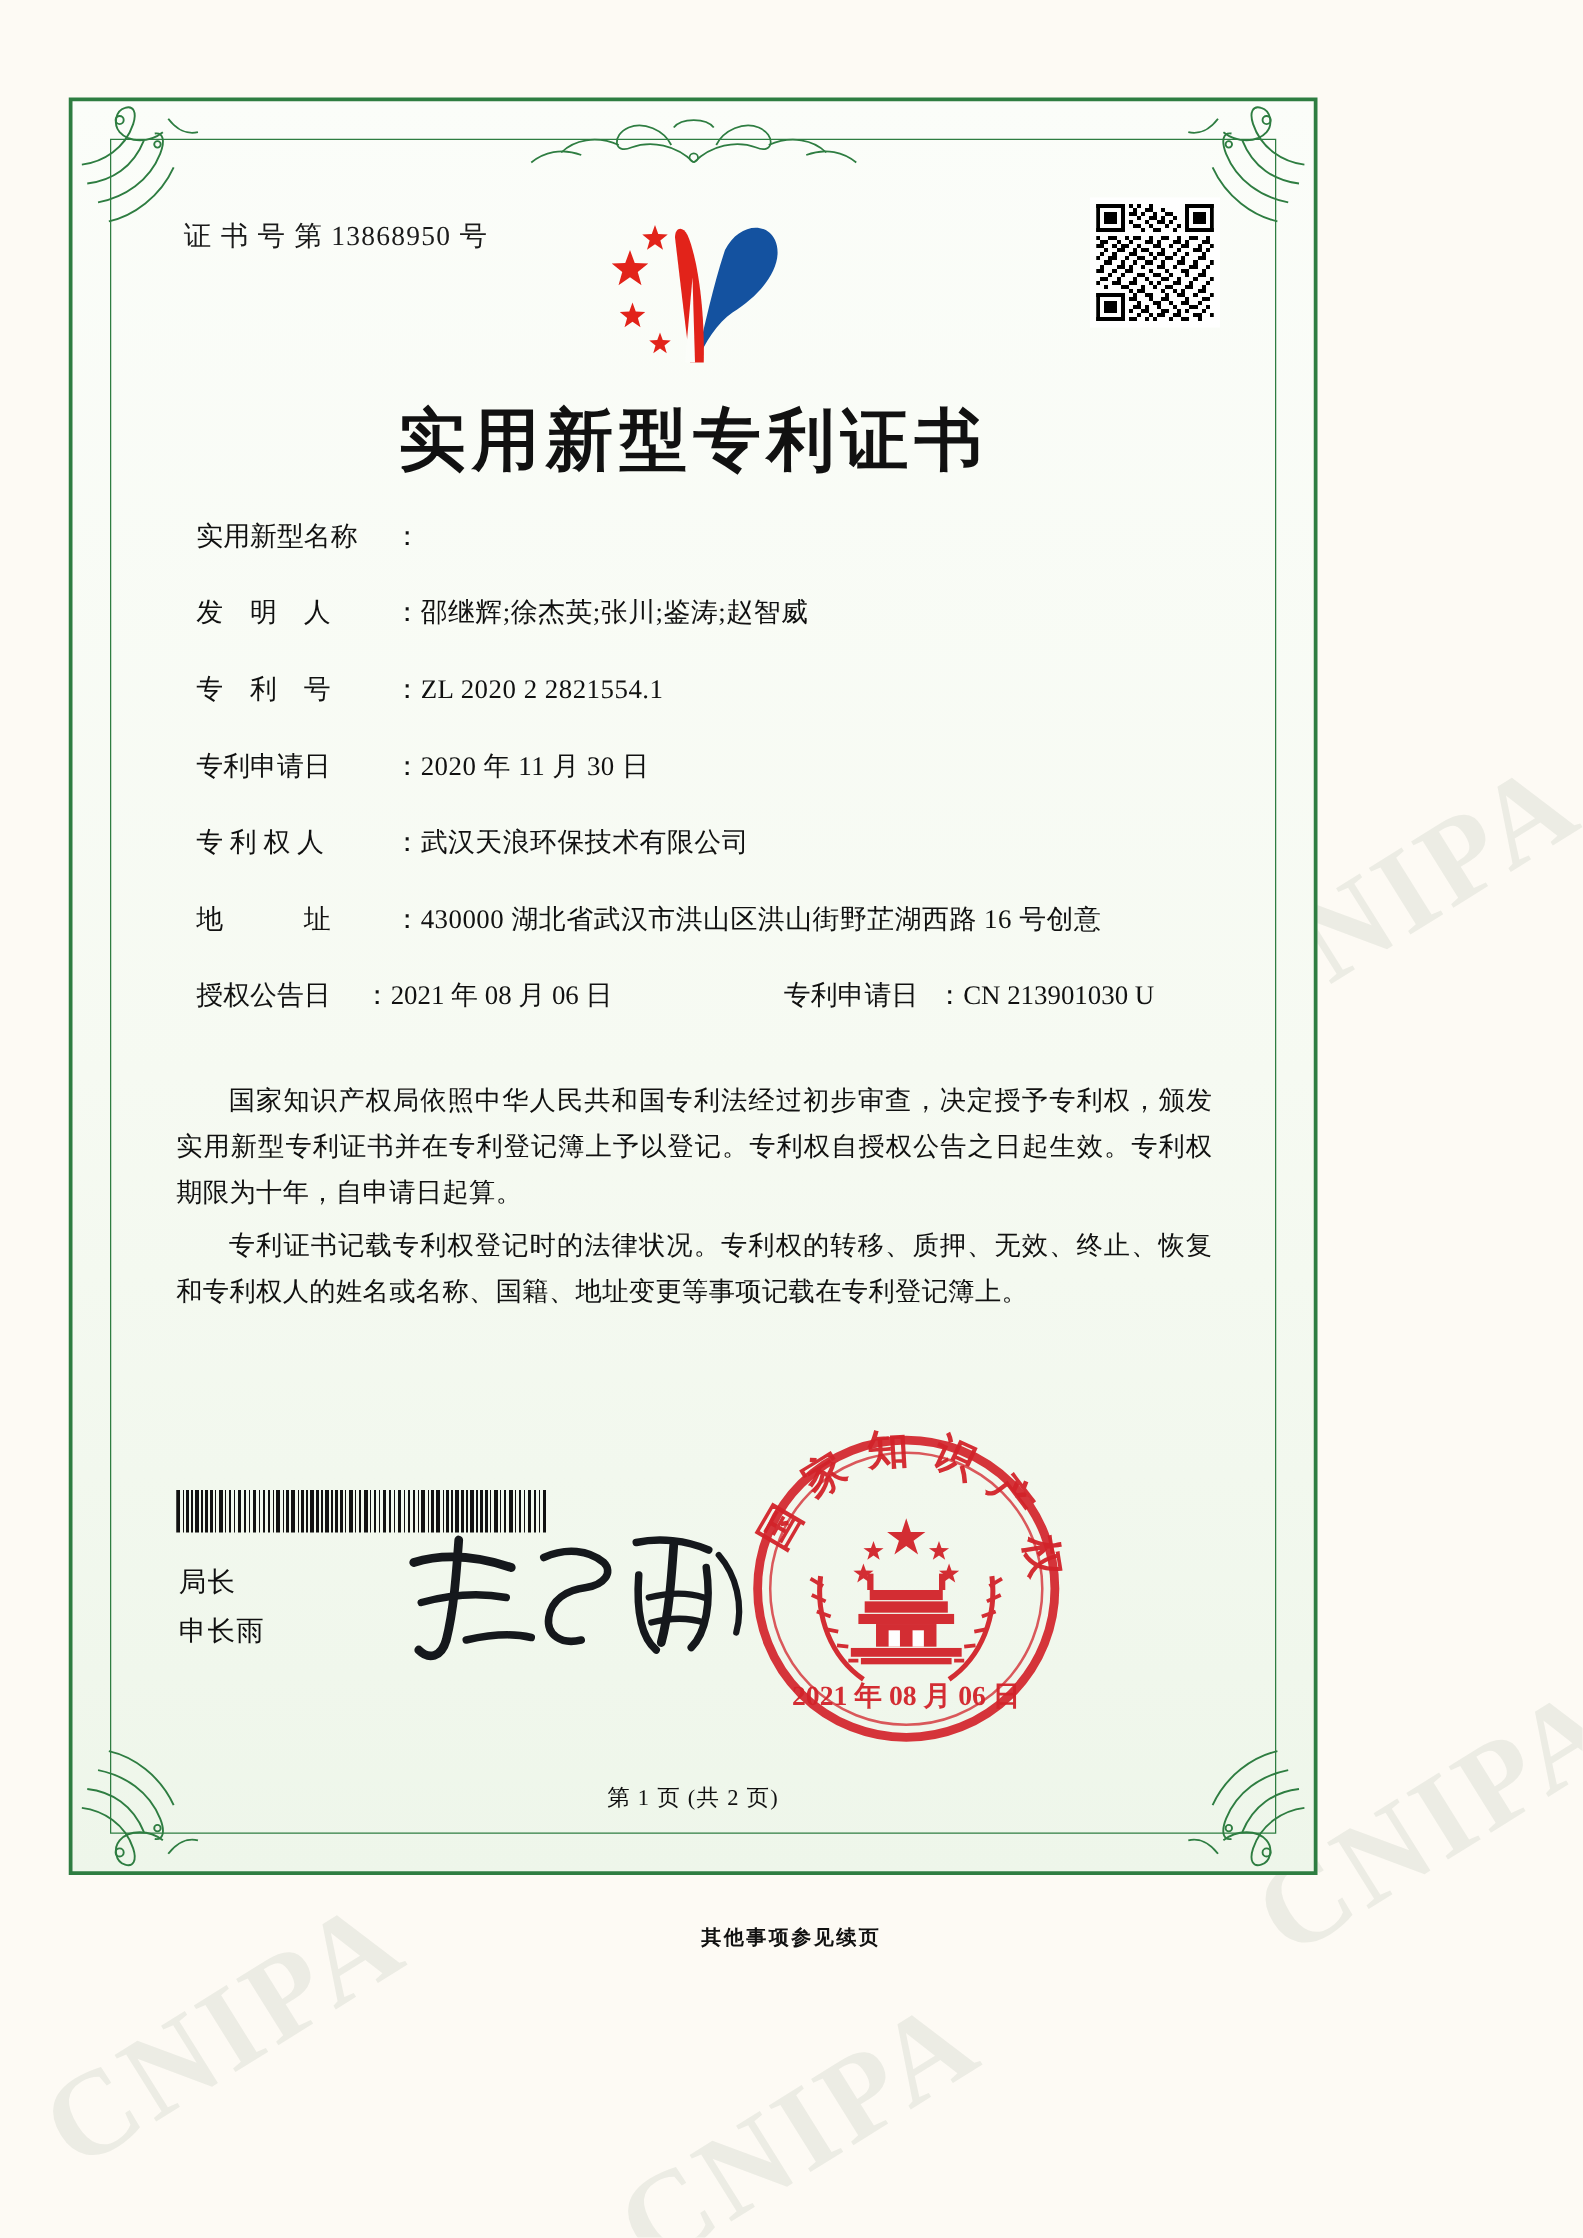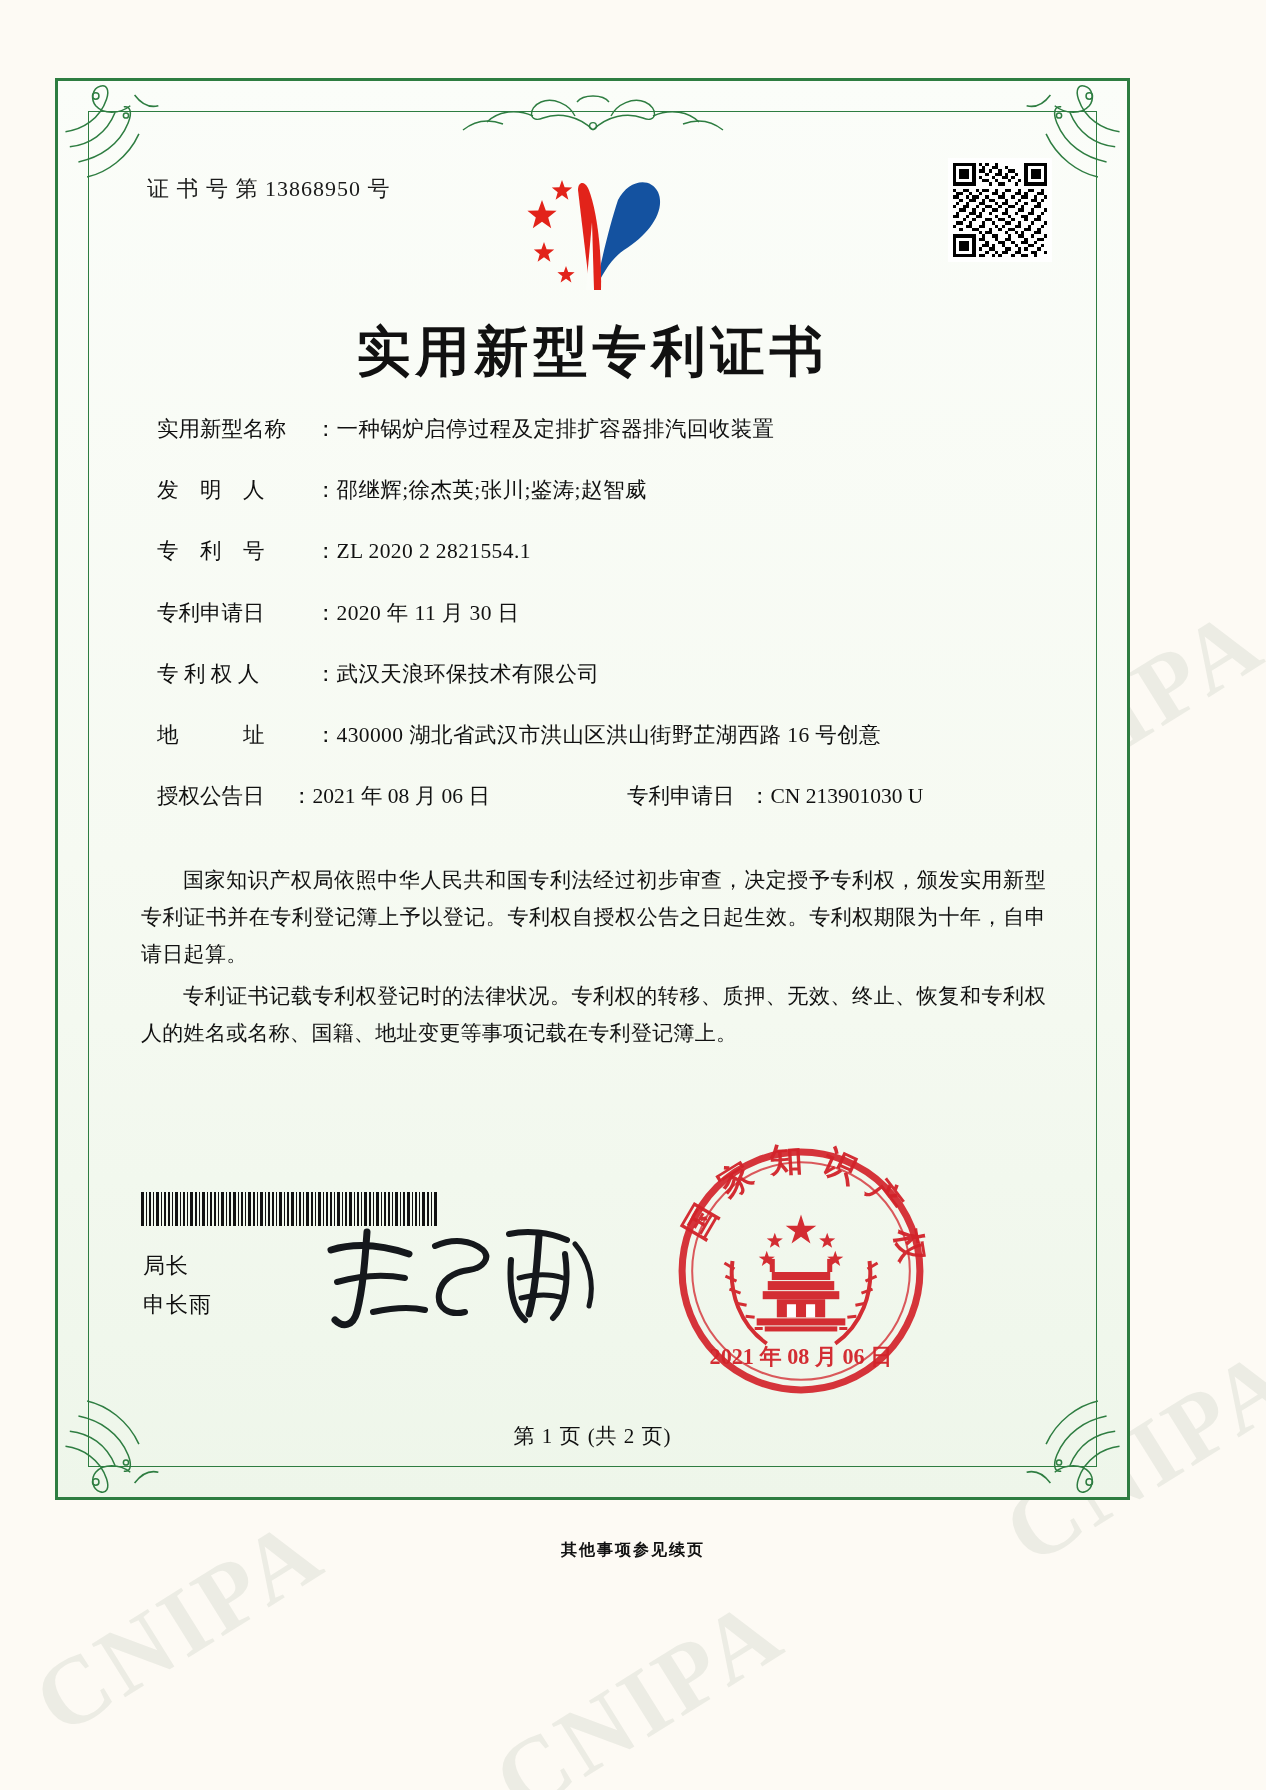--- a/index.html
+++ b/index.html
@@ -31,21 +31,21 @@
     letter-spacing: 4px;
     transform: rotate(-32deg);
     white-space: nowrap;
   }
 
   
   .sheet {
     position: absolute;
     left: 55px;
     top: 78px;
-    width: 1075px;
+    width: 999px;
     height: 1422px;
     background: linear-gradient(180deg, #fbfdf9 0%, #f6faf2 55%, #eef6ea 100%);
     z-index: 1;
   }
   .frame-outer {
     position: absolute;
     inset: 0;
     border: 3px solid #2e7d41;
   }
   .frame-inner {
@@ -223,21 +223,21 @@
     height: 262px;
   }
   .seal svg { width: 100%; height: 100%; display: block; }
 
   .page-no {
     position: absolute;
     left: 0;
     right: 0;
     bottom: 14px;
     text-align: center;
-    font-size: 21px;
+    font-size: 18px;
     color: #111;
     letter-spacing: 1px;
     margin-top: 28px;
   }
 
   .note {
     position: absolute;
     left: 0;
     right: 0;
     top: 1540px;
@@ -546,21 +546,20 @@
       </svg>
     </div>
 
     <div class="title">实用新型专利证书</div>
 
     <div class="fields">
 
       <div class="field-row">
         <span class="f-label">实用新型名称</span>
         <span class="f-colon">：</span>
-        <span class="f-value">一种锅炉启停过程及定排扩容器排汽回收装置</span>
       </div>
 
       <div class="field-row">
         <span class="f-label">发　明　人</span>
         <span class="f-colon">：</span>
         <span class="f-value">邵继辉;徐杰英;张川;鉴涛;赵智威</span>
       </div>
 
       <div class="field-row">
         <span class="f-label">专　利　号</span>

